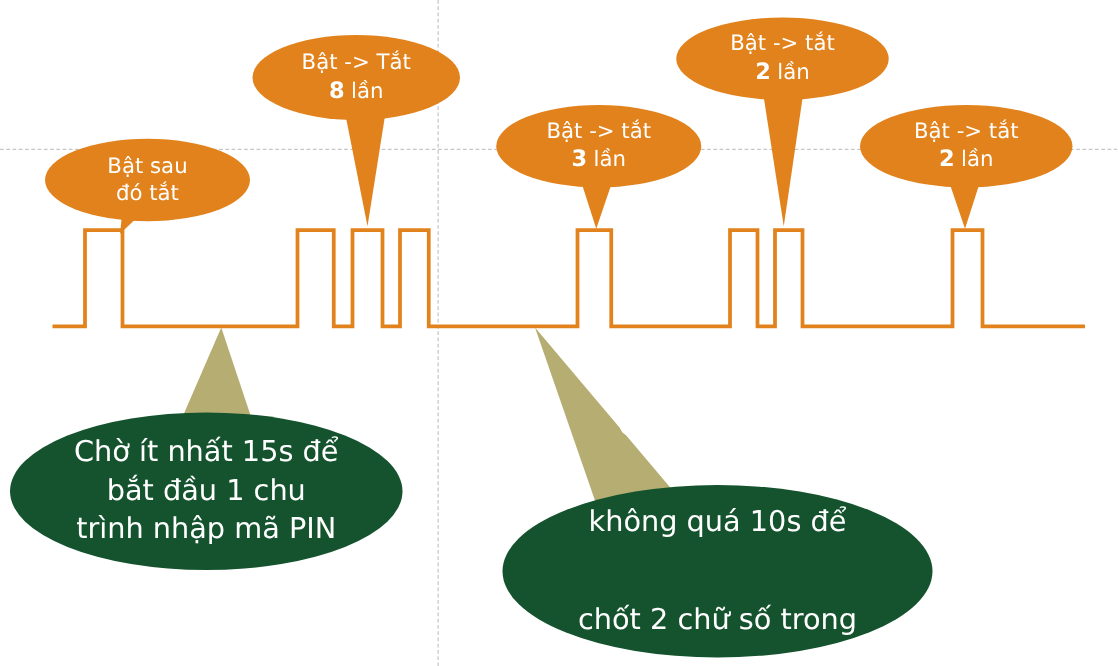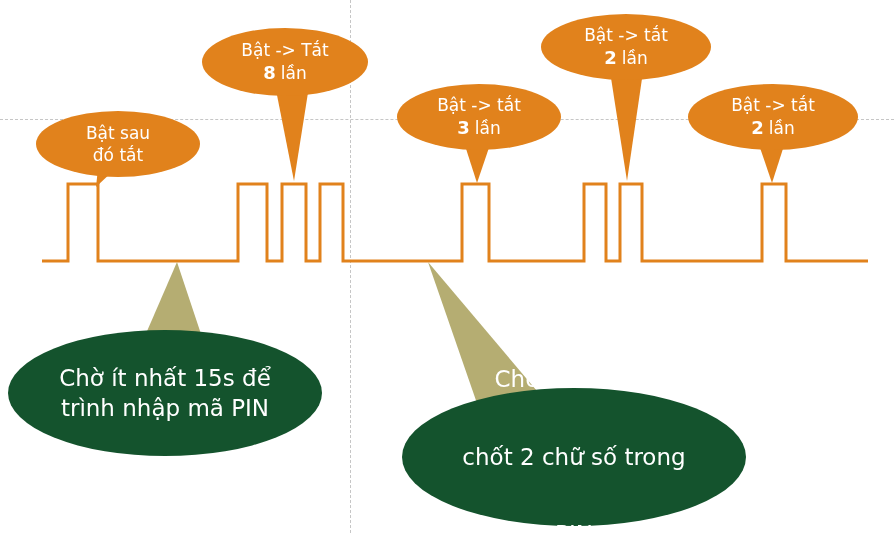--- a/index.html
+++ b/index.html
@@ -86,22 +86,24 @@
 
   <div class="callout orange" style="left:688px;top:84px;width:170px;height:66px;">
     <div class="cline">Bật -&gt; tắt</div>
     <div class="cline">
       <span class="count">2</span><span class="unit">lần</span>
     </div>
   </div>
 
   <div class="callout olive" style="left:8px;top:330px;width:314px;height:126px;">
     <div class="cline">Chờ ít nhất 15s để</div>
+    <div class="cline">bắt đầu 1 chu</div>
     <div class="cline">trình nhập mã PIN</div>
   </div>
 
   <div class="callout olive" style="left:402px;top:388px;width:344px;height:138px;gap:47px;">
     <div class="cline">Chờ 1s nhưng</div>
+    <div class="cline">không quá 10s để</div>
     <div class="cline">chốt 2 chữ số trong</div>
     <div class="cline">PIN</div>
   </div>
 
 </div>
 
 </body></html>

